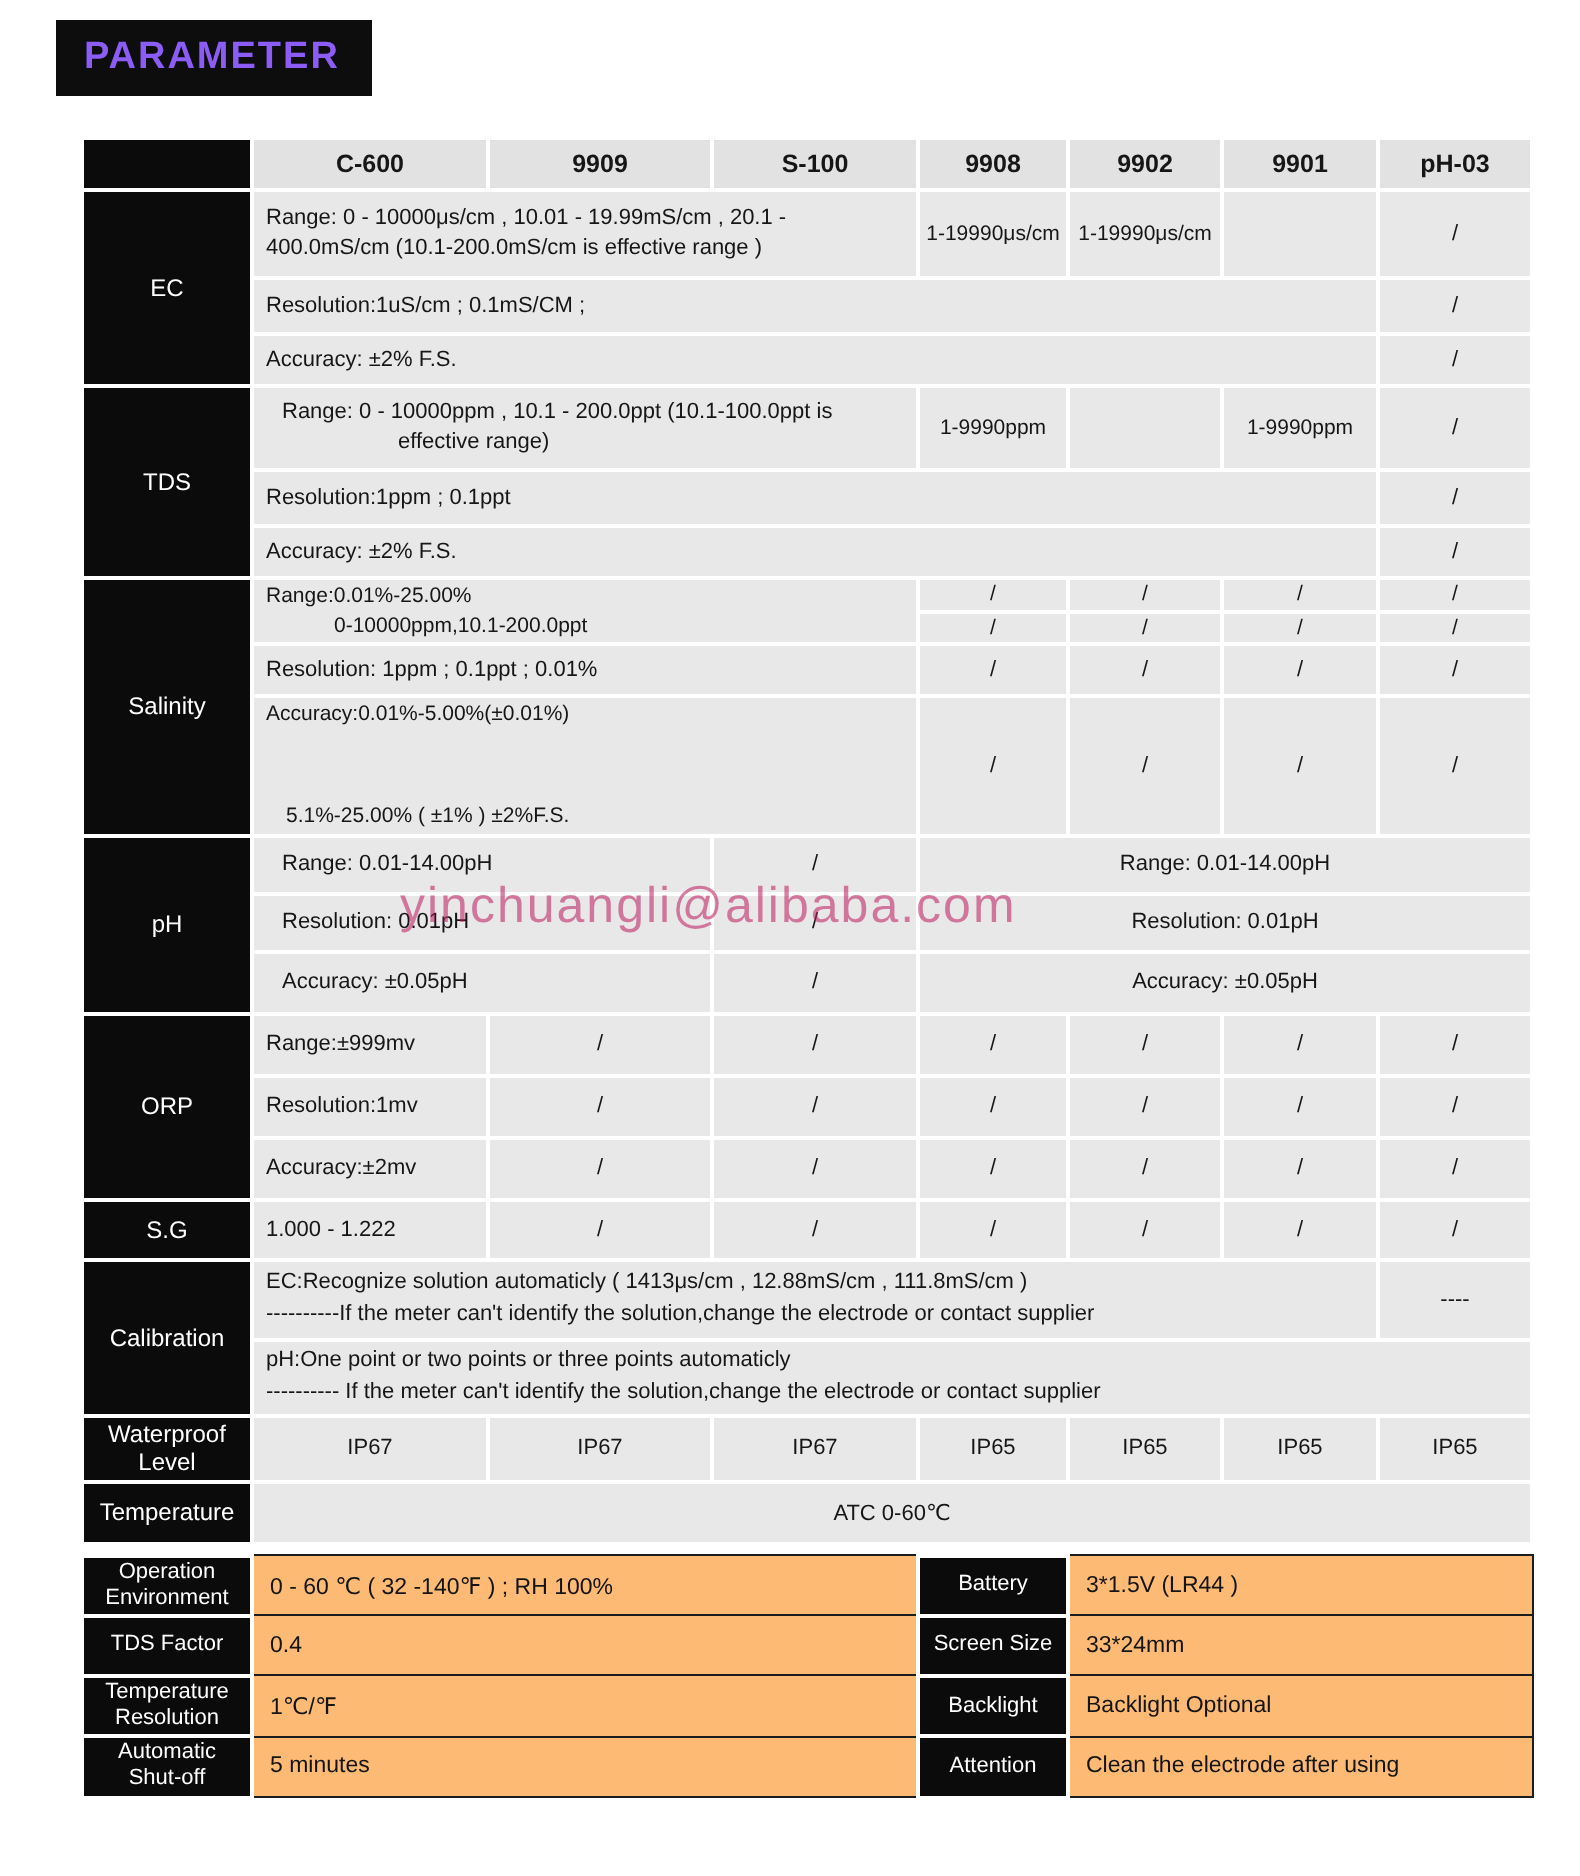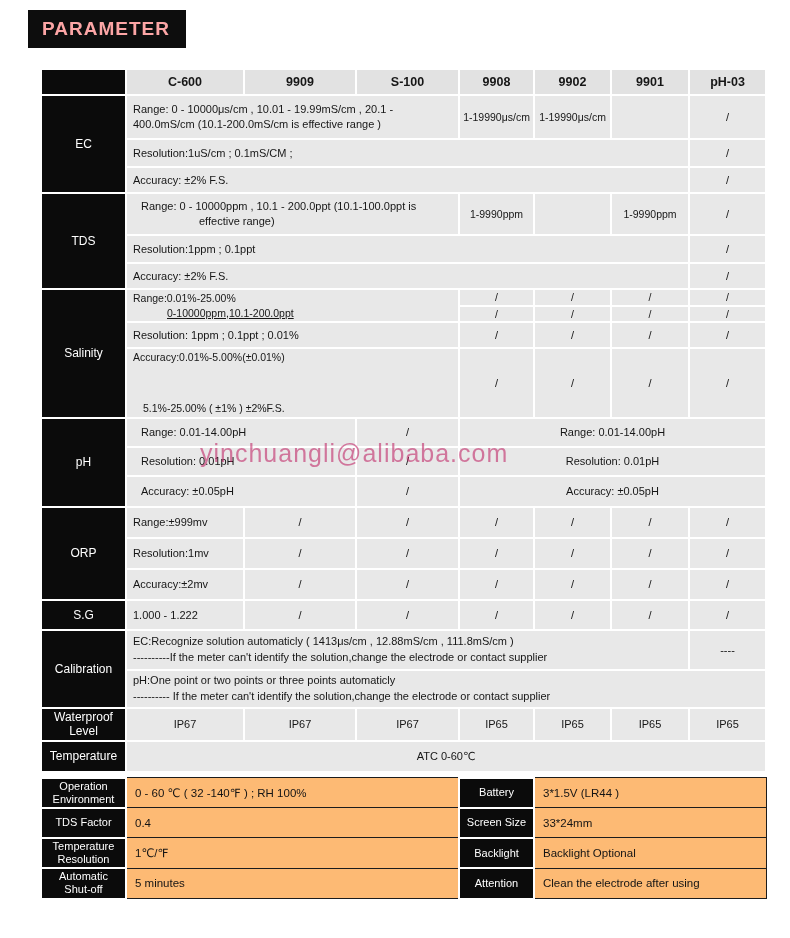--- a/index.html
+++ b/index.html
@@ -1,21 +1,21 @@
 <!DOCTYPE html>
 <html><head>
 <meta charset="utf-8">
 <style>
   * { box-sizing: border-box; margin: 0; padding: 0; }
   html,body { width: 790px; height: 938px; background: #fff; overflow: hidden; }
   body { font-family: "Liberation Sans", "DejaVu Sans", sans-serif; color: #141414; position: relative; }
 
   .title-bar {
     position: absolute; left: 28px; top: 10px;
-    background: #0d0d0d; color: #fca5a5;
+    background: #0d0d0d; color: #8b5cf6;
     font-size: 19px; font-weight: bold; letter-spacing: 1px;
     padding: 8px 16px 8px 14px; min-width: 158px;
   }
 
   .sheet { position: absolute; left: 40px; top: 68px; width: 725px; }
 
   table { border-collapse: collapse; table-layout: fixed; width: 725px; }
 
   
   .upper td, .upper th {
@@ -25,21 +25,21 @@
   }
   .upper th { background: #e2e2e2; font-size: 12.5px; text-align: center; font-weight: bold; }
   .upper td.lbl, .upper th.lbl {
     background: #0b0b0b; color: #fff; text-align: center;
     font-size: 12px; line-height: 1.2; padding: 1px 2px;
   }
   .cC { text-align: center; }
   .sm { font-size: 10.5px !important; padding: 1px 1px !important; }
   .padL { padding-left: 14px !important; }
   .two-line div { line-height: 1.4; }
-  .ind { padding-left: 34px; text-decoration: underline; }
+  .ind { padding-left: 34px; }
   .ind2 { padding-left: 10px; margin-top: 36px; }
   .indent58 { padding-left: 58px; }
   .tiny { font-size: 10.5px !important; }
 
   
   .h15{height:15px}.h26{height:26px}.h28{height:28px}.h29{height:29px}
   .h30{height:30px}.h31{height:31px}.h32{height:32px}.h38{height:38px}
   .h40{height:40px}.h42{height:42px}.h44{height:44px}
 
   

